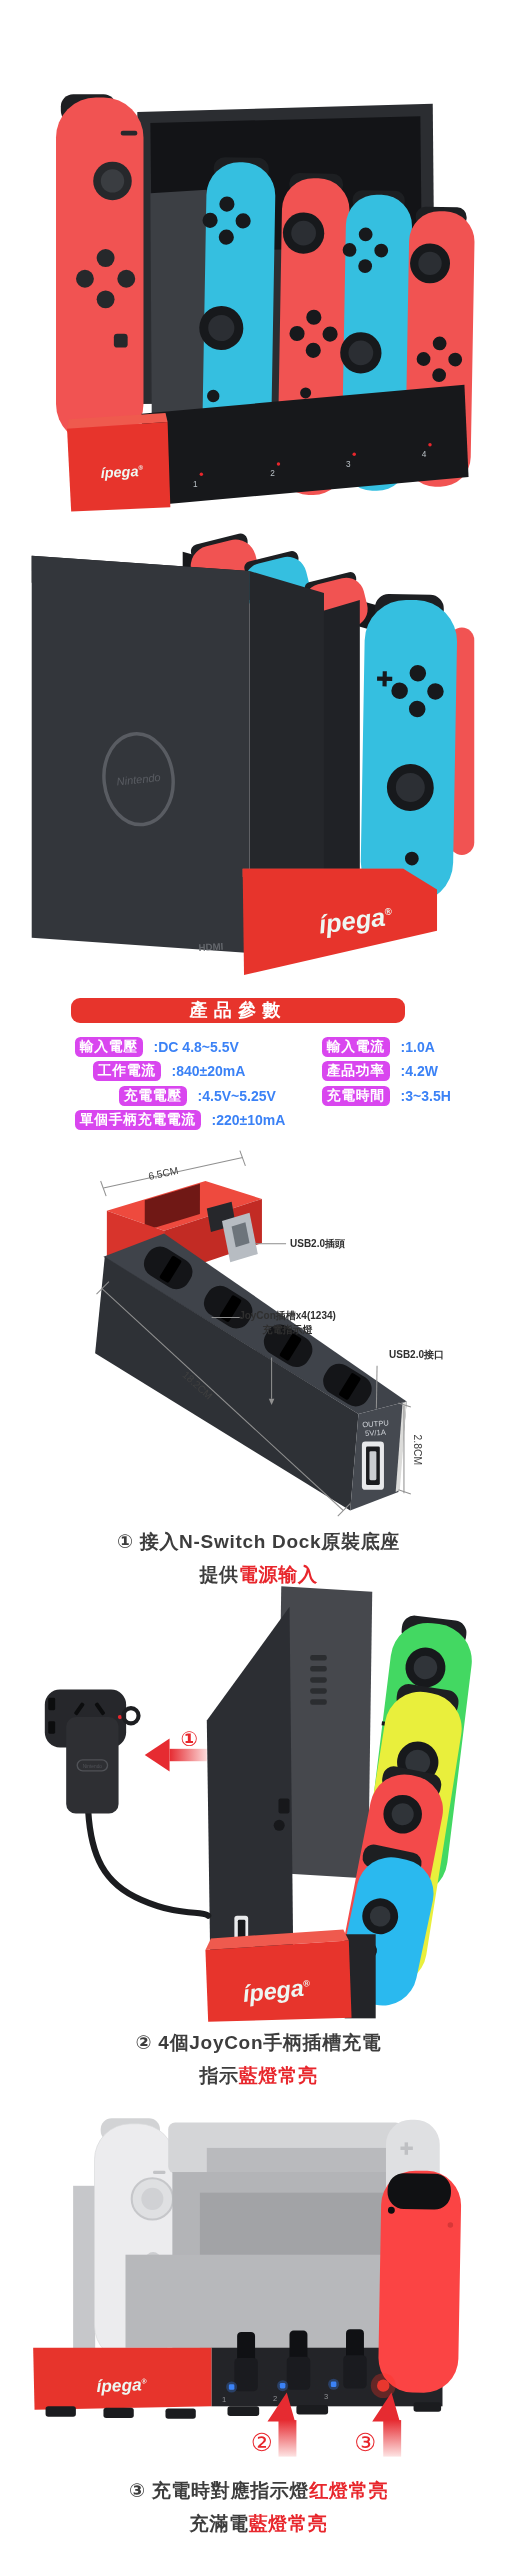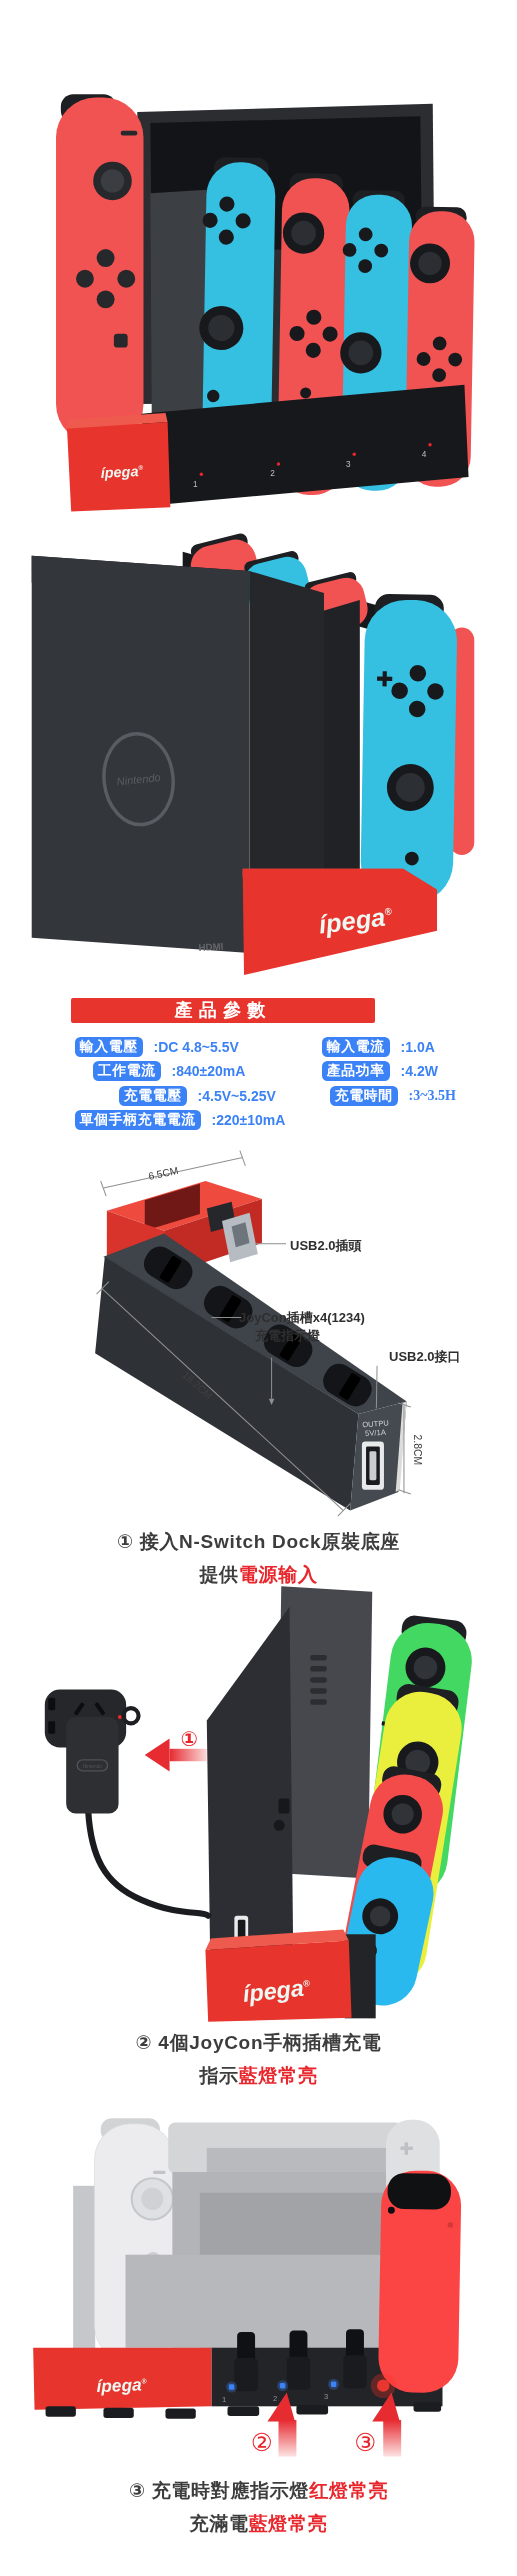--- a/index.html
+++ b/index.html
@@ -1,28 +1,28 @@
 <!DOCTYPE html>
 <html style="font-size:11px"><head>
 <meta charset="utf-8">
 <style>
   html,body{margin:0;padding:0;background:#ffffff;}
   body{font-family:"Liberation Sans","DejaVu Sans",sans-serif;}
   #page{position:relative;width:517px;height:2576px;margin:0 auto;background:#fff;overflow:hidden;}
   .sec{position:absolute;left:0;width:517px;}
   svg{display:block;}
   
-  .spec-header{position:absolute;left:71px;top:0;width:304px;height:25px;background:#e7342c;
-    color:#fff;font-size:18px;font-weight:bold;text-align:center;line-height:25px;letter-spacing:6.2px;border-radius:2px;}
+  .spec-header{position:absolute;left:71px;top:0;width:334px;height:25px;background:#e7342c;
+    color:#fff;font-size:18px;font-weight:bold;text-align:center;line-height:25px;letter-spacing:6.2px;border-radius:9px;}
   .spec-row{position:absolute;display:flex;align-items:center;height:20.7px;white-space:nowrap;}
-  .spec-pill{background:#3b82f6;color:#fff;font-size:13.8px;font-weight:bold;line-height:18.6px;
+  .spec-pill{background:#d946ef;color:#fff;font-size:13.8px;font-weight:bold;line-height:18.6px;
     padding:0.7px 4.8px;border-radius:5.5px;letter-spacing:0.7px;}
   .spec-val{font-size:14px;font-weight:600;color:#3b82f6;margin-left:11px;letter-spacing:0;}
   
-  .dlabel{position:absolute;font-size:13px;color:#2f2f2f;font-weight:600;white-space:nowrap;}
+  .dlabel{position:absolute;font-size:10px;color:#2f2f2f;font-weight:600;white-space:nowrap;}
   .dlabel-center{text-align:center;}
   
   .step{position:absolute;left:0;width:517px;text-align:center;color:#3d3d3d;font-weight:800;
     font-size:19px;line-height:33px;letter-spacing:0.7px;}
   .step .red{color:#e8262c;}
   .step p{margin:0;}
 </style>
 </head>
 <body>
 
@@ -184,21 +184,21 @@
     </div>
 
     <div class="spec-row" style="left:322px;top:39px;">
       <span class="spec-pill">輸入電流</span>
       <span class="spec-val">:1.0A</span>
     </div>
     <div class="spec-row" style="left:322px;top:63px;">
       <span class="spec-pill">產品功率</span>
       <span class="spec-val">:4.2W</span>
     </div>
-    <div class="spec-row" style="left:330px;top:88px;font-family:Liberation Serif, serif;">
+    <div class="spec-row" style="left:322px;top:88px;">
       <span class="spec-pill">充電時間</span>
       <span class="spec-val">:3~3.5H</span>
     </div>
   </div>
 
   <div class="sec" style="top:1145px;height:376px;">
     <svg width="517" height="376" viewBox="0 0 750 545" style="position:absolute;left:0;top:0;">
 
       <g>
         <polygon points="155,95 298,52 380,78 238,124" fill="#ee4a3e"></polygon>

